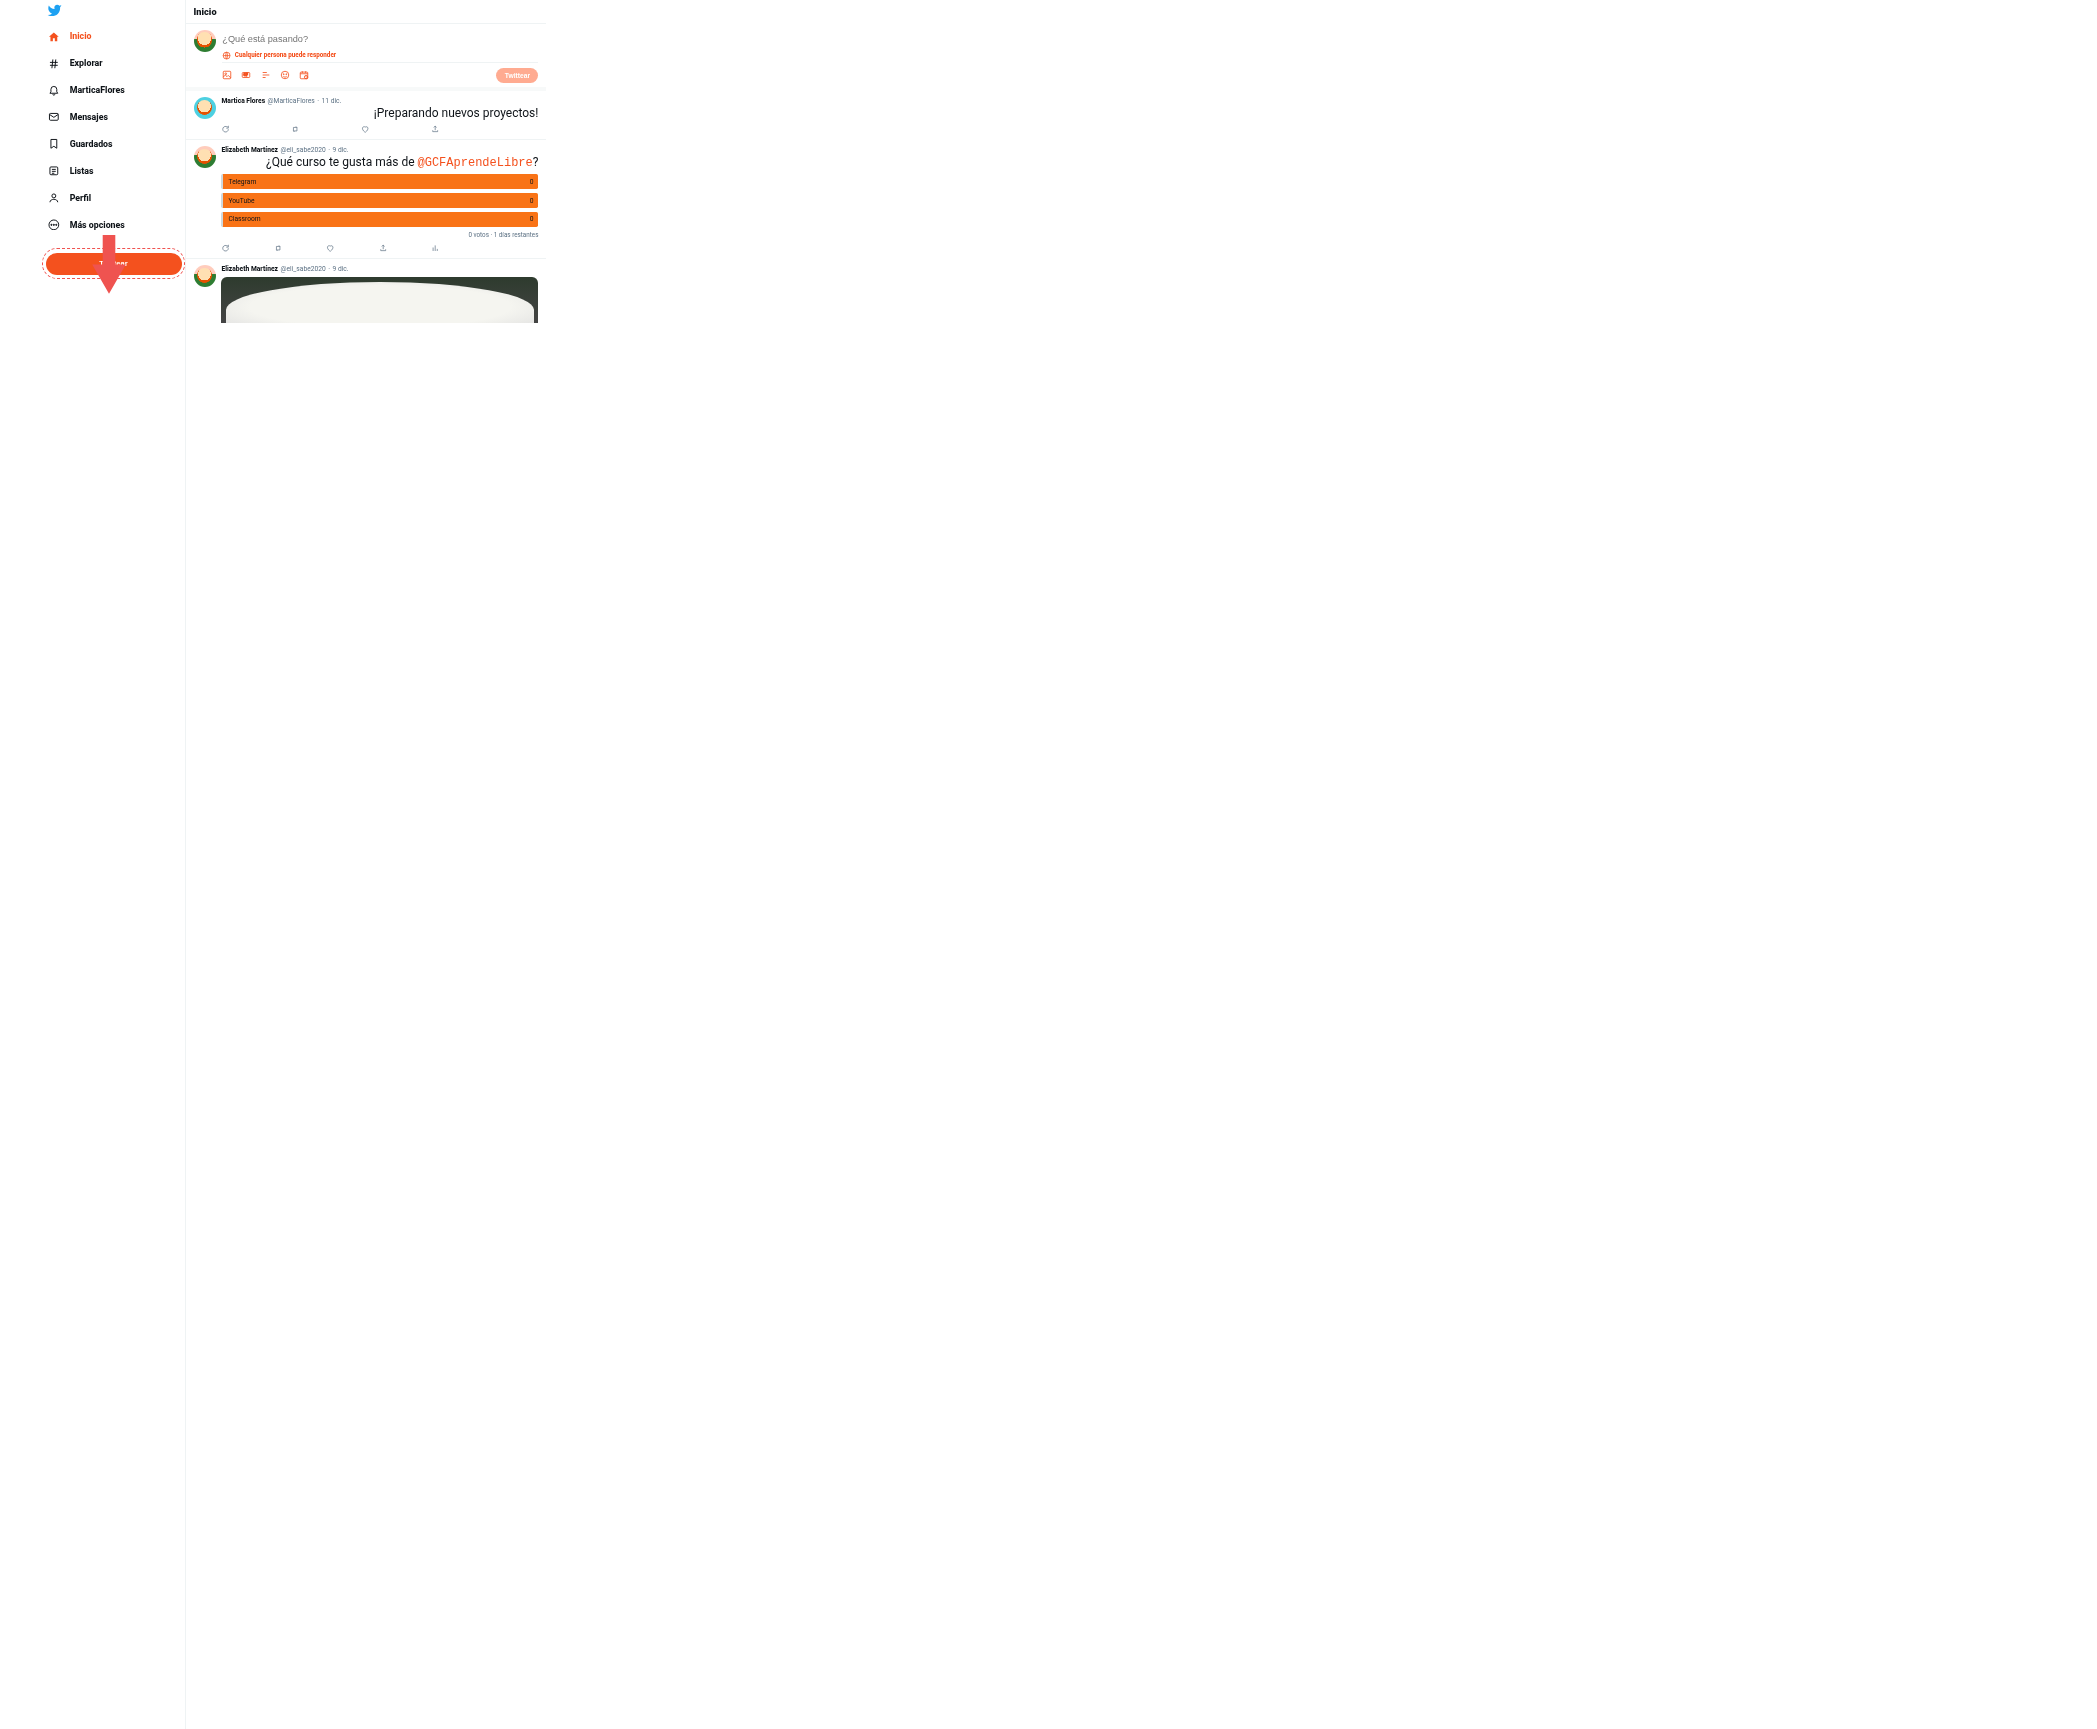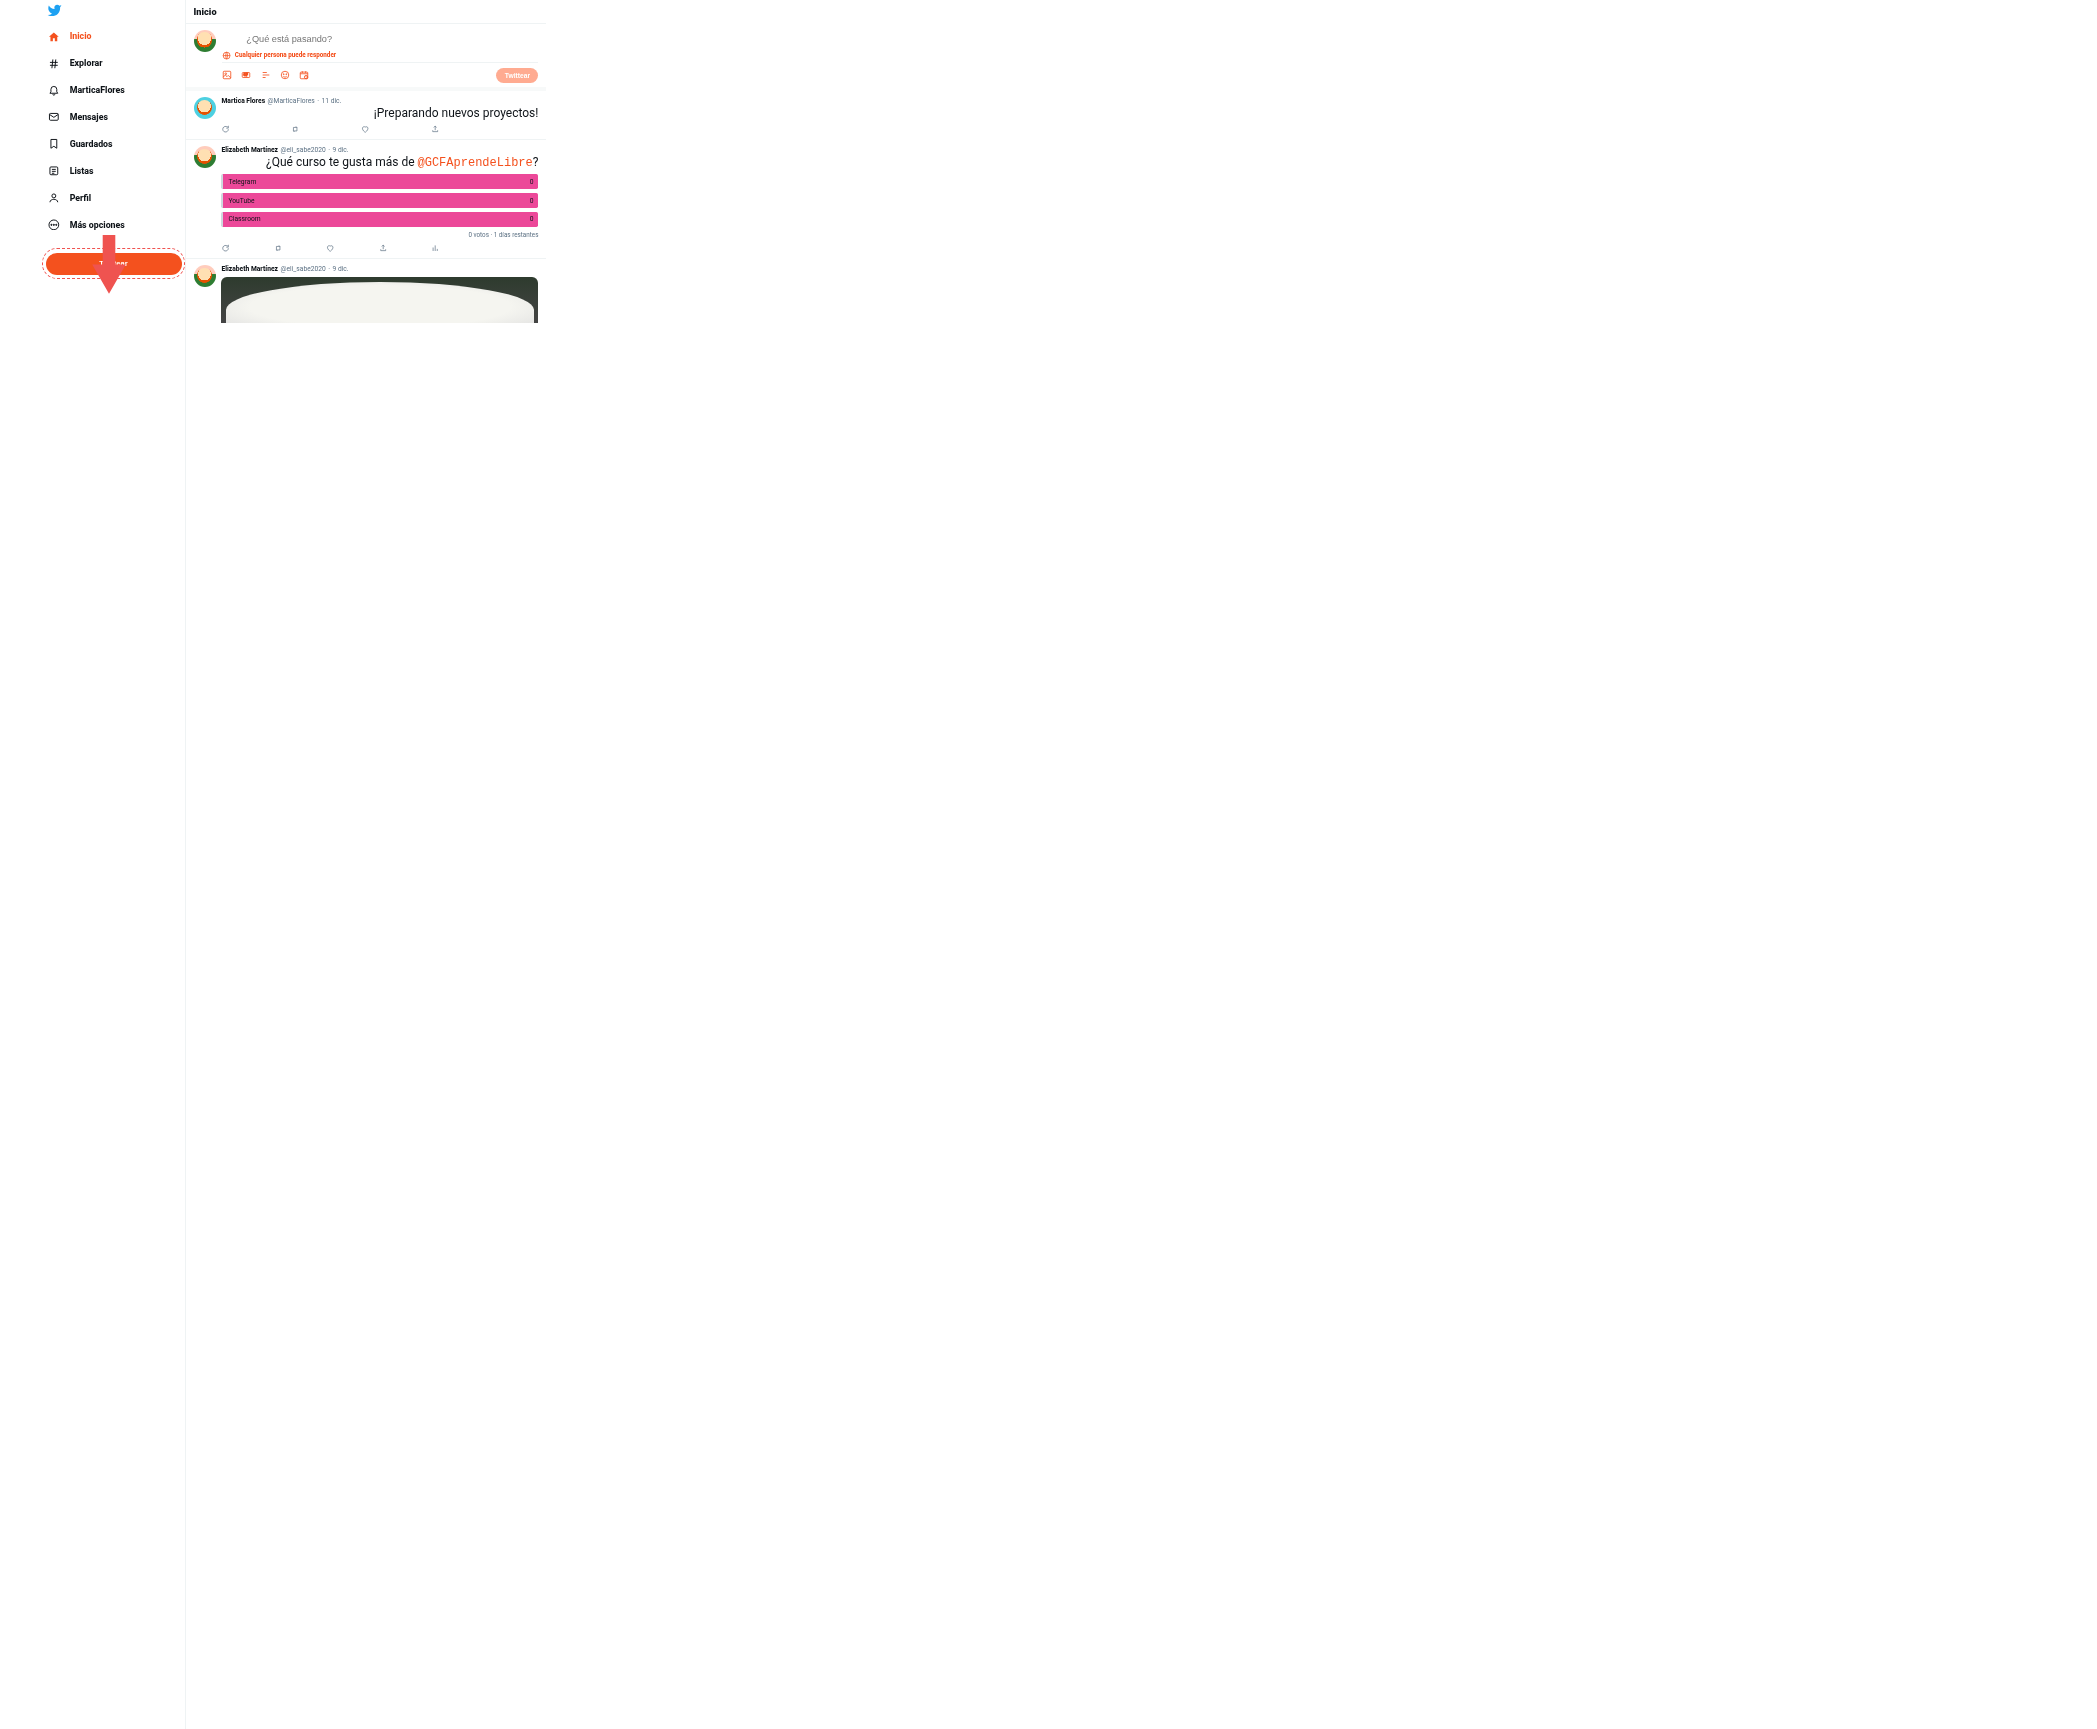--- a/index.html
+++ b/index.html
@@ -71,21 +71,21 @@
 }
 .avatar-face {
   width: 70%; height: 70%; margin-top: 2.5px;
   border-radius: 50%;
   background: radial-gradient(circle at 50% 40%, #ffe0b2 55%, #e65100 55% 75%, transparent 75%);
 }
 .avatar.teal { background: #4dd0e1; }
 .compose-right { flex: 1; }
 .compose-input {
   border: none; outline: none; width: 100%;
-  font-size: 9.2px; color: #5b7083; padding: 4.2px 0 6.7px 0; margin-left: 24px;
+  font-size: 9.2px; color: #5b7083; padding: 4.2px 0 6.7px 0;
 }
 .reply-setting {
   display: inline-flex; align-items: center; gap: 3.4px;
   color: #f4511e; font-size: 6.3px; font-weight: 800;
   padding-bottom: 2px; border-bottom: 0.4px solid #eff3f4;
   width: 100%;
 }
 .reply-setting .glyph { width: 9.2px; height: 9.2px; }
 .compose-toolbar {
   display: flex; align-items: center; justify-content: space-between;
@@ -111,21 +111,21 @@
 .actions {
   display: flex; justify-content: space-between;
   max-width: 218px; margin-top: 5px; color: #5b7083;
 }
 .actions .ai { width: 8.4px; height: 8.4px; }
 .poll { margin-top: 4.2px; }
 .poll-opt {
   border-left: 2.5px solid #cfd9de;
   border-radius: 1.7px;
   padding: 3.4px 5px; margin-bottom: 4.2px;
-  background: #ec4899; font-size: 6.7px;
+  background: #f97316; font-size: 6.7px;
   display: flex; justify-content: space-between;
 }
 .poll-meta { color: #5b7083; font-size: 6.3px; margin-top: 0.8px; }
 .media-box {
   margin-top: 4.2px; width: 100%; height: 46px;
   border-radius: 5.9px 5.9px 0 0;
   background: linear-gradient(#2e3b2e, #444);
   overflow: hidden; position: relative;
 }
 .media-box::after {

